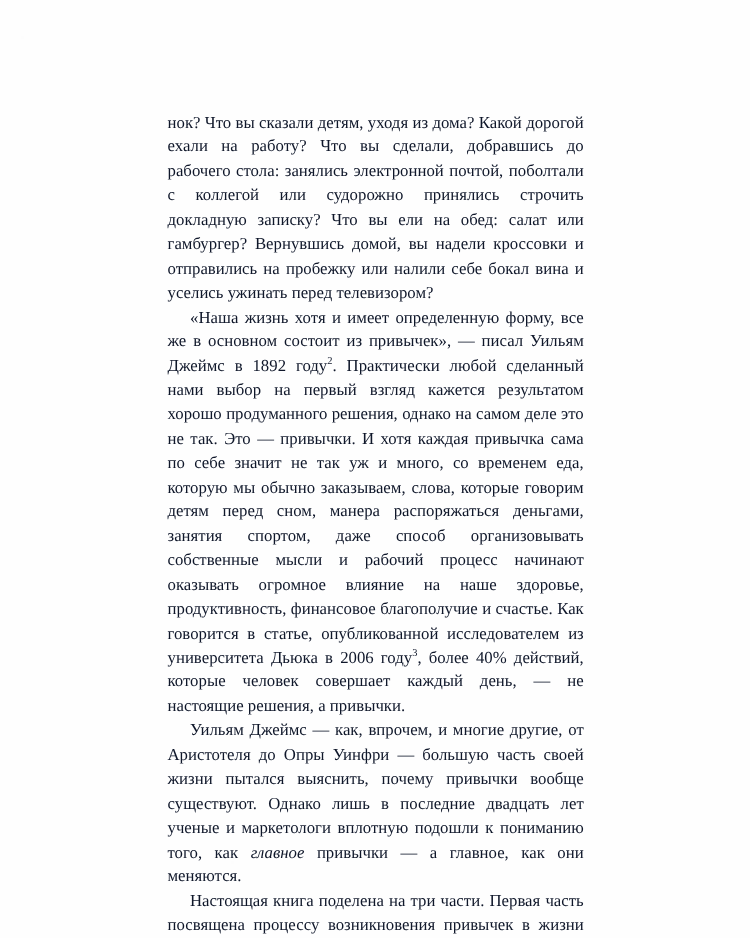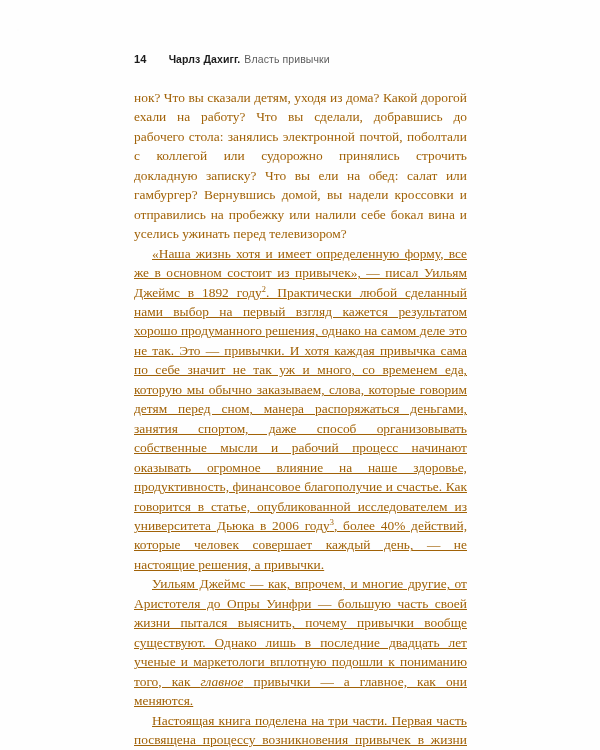--- a/index.html
+++ b/index.html
@@ -64,27 +64,26 @@
     width: 333px;
   }
 
   .para {
     margin: 0;
     text-align: justify;
     text-justify: inter-word;
     font-family: "Liberation Serif", serif;
     font-size: 13.4px;
     line-height: 19.45px;
-    color: #a16207;
+    color: #0f172a;
     letter-spacing: 0.02px;
     hyphens: manual;
   }
   .para.indent {
     text-indent: 18px;
-    text-decoration: underline;
   }
   .para .sup {
     font-size: 8.4px;
     vertical-align: super;
     line-height: 0;
   }
   .para .ital {
     font-style: italic;
   }
 
@@ -98,23 +97,20 @@
       radial-gradient(circle at 3% 4%,  rgba(0,0,0,0.012) 0 1px, transparent 1.4px),
       radial-gradient(circle at 31% 92%, rgba(0,0,0,0.012) 0 1px, transparent 1.4px),
       radial-gradient(circle at 76% 15%, rgba(0,0,0,0.010) 0 1px, transparent 1.4px);
   }
 </style>
 </head>
 <body>
 
 <div class="page">
 
-  <div class="running-head">
-    <span class="folio">14</span><span class="author">Чарлз Дахигг.</span><span class="book-title">Власть привычки</span>
-  </div>
 
   <div class="text-block">
 
     <p class="para">
       <span>нок? Что вы сказали детям, уходя из дома? Какой дорогой ехали на работу? Что вы сделали, добравшись до рабочего стола: занялись электронной почтой, поболтали с коллегой или судорожно принялись строчить докладную записку? Что вы ели на обед: салат или гамбургер? Вернувшись домой, вы надели кроссовки и отправились на пробежку или налили себе бокал вина и уселись ужинать перед телевизором?</span>
     </p>
 
     <p class="para indent">
       <span>«Наша жизнь хотя и имеет определенную форму, все же в основном состоит из привычек», — писал Уильям Джеймс в 1892 году</span><span class="sup">2</span><span>. Практически любой сделанный нами выбор на первый взгляд кажется результатом хорошо продуманного решения, однако на самом деле это не так. Это — привычки. И хотя каждая привычка сама по себе значит не так уж и много, со временем еда, которую мы обычно заказываем, слова, которые говорим детям перед сном, манера распоряжаться деньгами, занятия спортом, даже способ организовывать собственные мысли и рабочий процесс начинают оказывать огромное влияние на наше здоровье, продуктивность, финансовое благополучие и счастье. Как говорится в статье, опубликованной исследователем из университета Дьюка в 2006 году</span><span class="sup">3</span><span>, более 40% действий, которые человек совершает каждый день, — не настоящие решения, а привычки.</span>
     </p>

